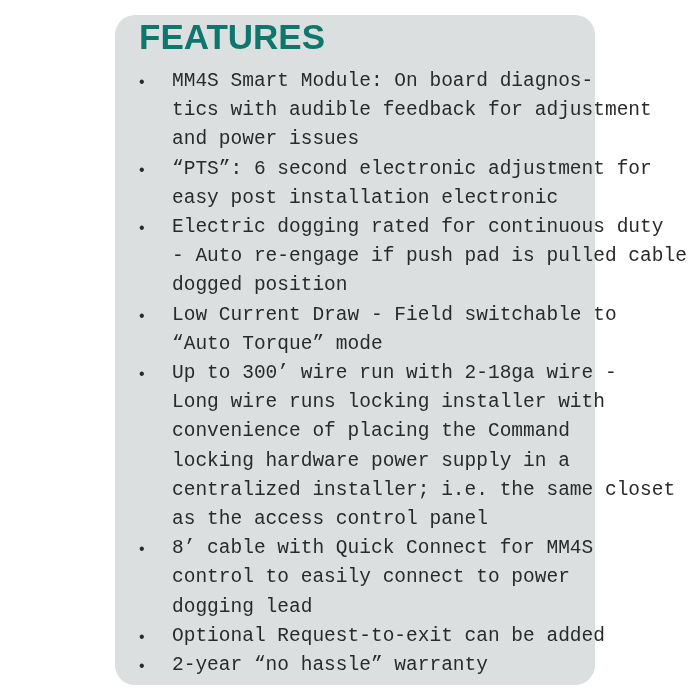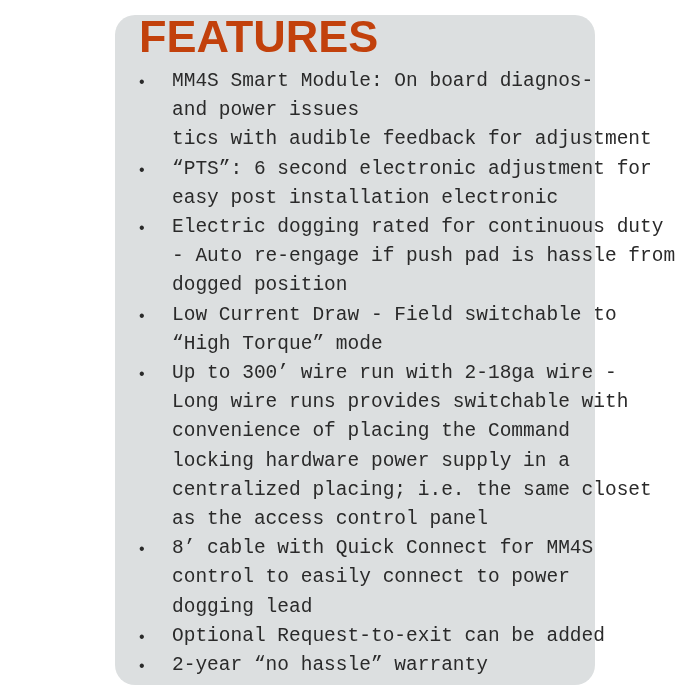--- a/index.html
+++ b/index.html
@@ -20,23 +20,23 @@
       border-radius: 20px;
       box-sizing: border-box;
     }
     .title {
       position: absolute;
       left: 139px;
       top: 17px;
       margin: 0;
       font-family: "Liberation Sans", sans-serif;
       font-weight: bold;
-      font-size: 45px;
+      font-size: 35px;
       line-height: 40px;
-      color: #c2410c;
+      color: #0f766e;
       letter-spacing: 0px;
     }
     .list {
       position: absolute;
       left: 139px;
       top: 67px;
       width: 450px;
       margin: 0;
       padding: 0;
       list-style: none;
@@ -67,46 +67,46 @@
 </head>
 <body>
 
 <div class="panel"></div>
 <h1 class="title">FEATURES</h1>
 
 <ul class="list">
   <li>
     <span class="bullet">•</span>
     <span class="item-line">MM4S Smart Module: On board diagnos-</span>
+    <span class="item-line">tics with audible feedback for adjustment</span>
     <span class="item-line">and power issues</span>
-    <span class="item-line">tics with audible feedback for adjustment</span>
   </li>
   <li>
     <span class="bullet">•</span>
     <span class="item-line">“PTS”: 6 second electronic adjustment for</span>
     <span class="item-line">easy post installation electronic</span>
   </li>
   <li>
     <span class="bullet">•</span>
     <span class="item-line">Electric dogging rated for continuous duty</span>
-    <span class="item-line">- Auto re-engage if push pad is hassle from</span>
+    <span class="item-line">- Auto re-engage if push pad is pulled cable</span>
     <span class="item-line">dogged position</span>
   </li>
   <li>
     <span class="bullet">•</span>
     <span class="item-line">Low Current Draw - Field switchable to</span>
-    <span class="item-line">“High Torque” mode</span>
+    <span class="item-line">“Auto Torque” mode</span>
   </li>
   <li>
     <span class="bullet">•</span>
     <span class="item-line">Up to 300’ wire run with 2-18ga wire -</span>
-    <span class="item-line">Long wire runs provides switchable with</span>
+    <span class="item-line">Long wire runs locking installer with</span>
     <span class="item-line">convenience of placing the Command</span>
     <span class="item-line">locking hardware power supply in a</span>
-    <span class="item-line">centralized placing; i.e. the same closet</span>
+    <span class="item-line">centralized installer; i.e. the same closet</span>
     <span class="item-line">as the access control panel</span>
   </li>
   <li>
     <span class="bullet">•</span>
     <span class="item-line">8’ cable with Quick Connect for MM4S</span>
     <span class="item-line">control to easily connect to power</span>
     <span class="item-line">dogging lead</span>
   </li>
   <li>
     <span class="bullet">•</span>

